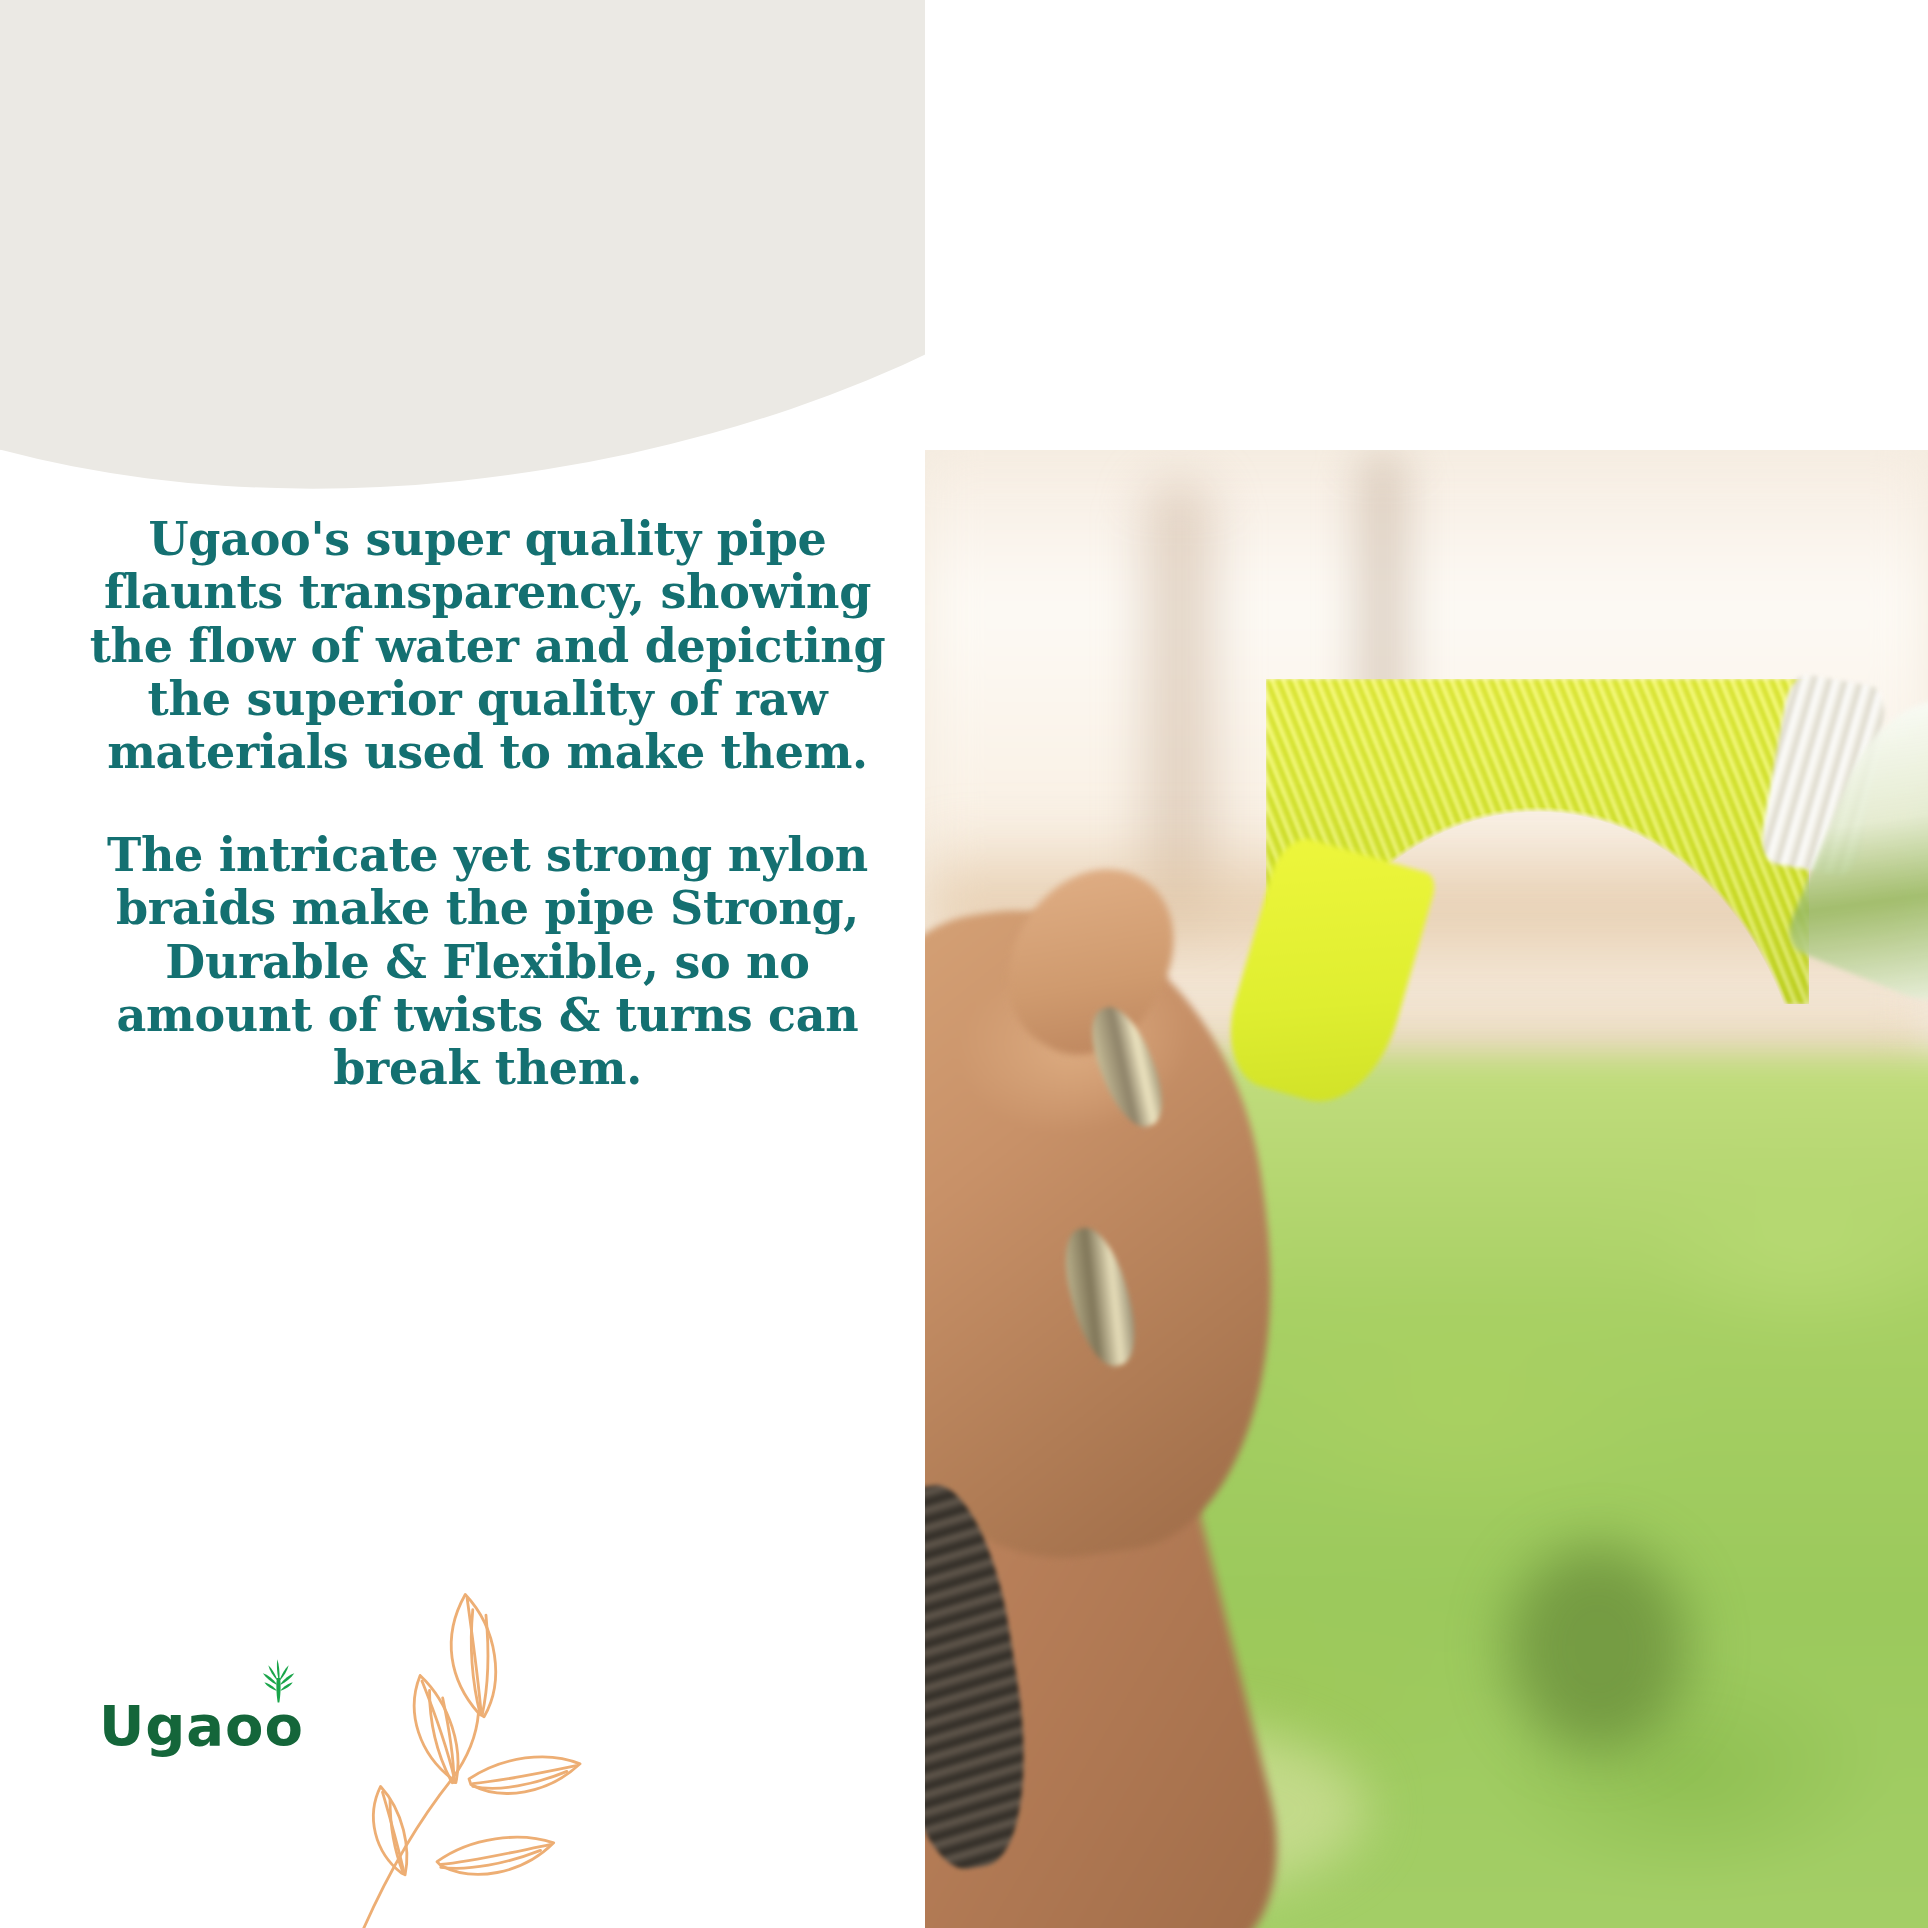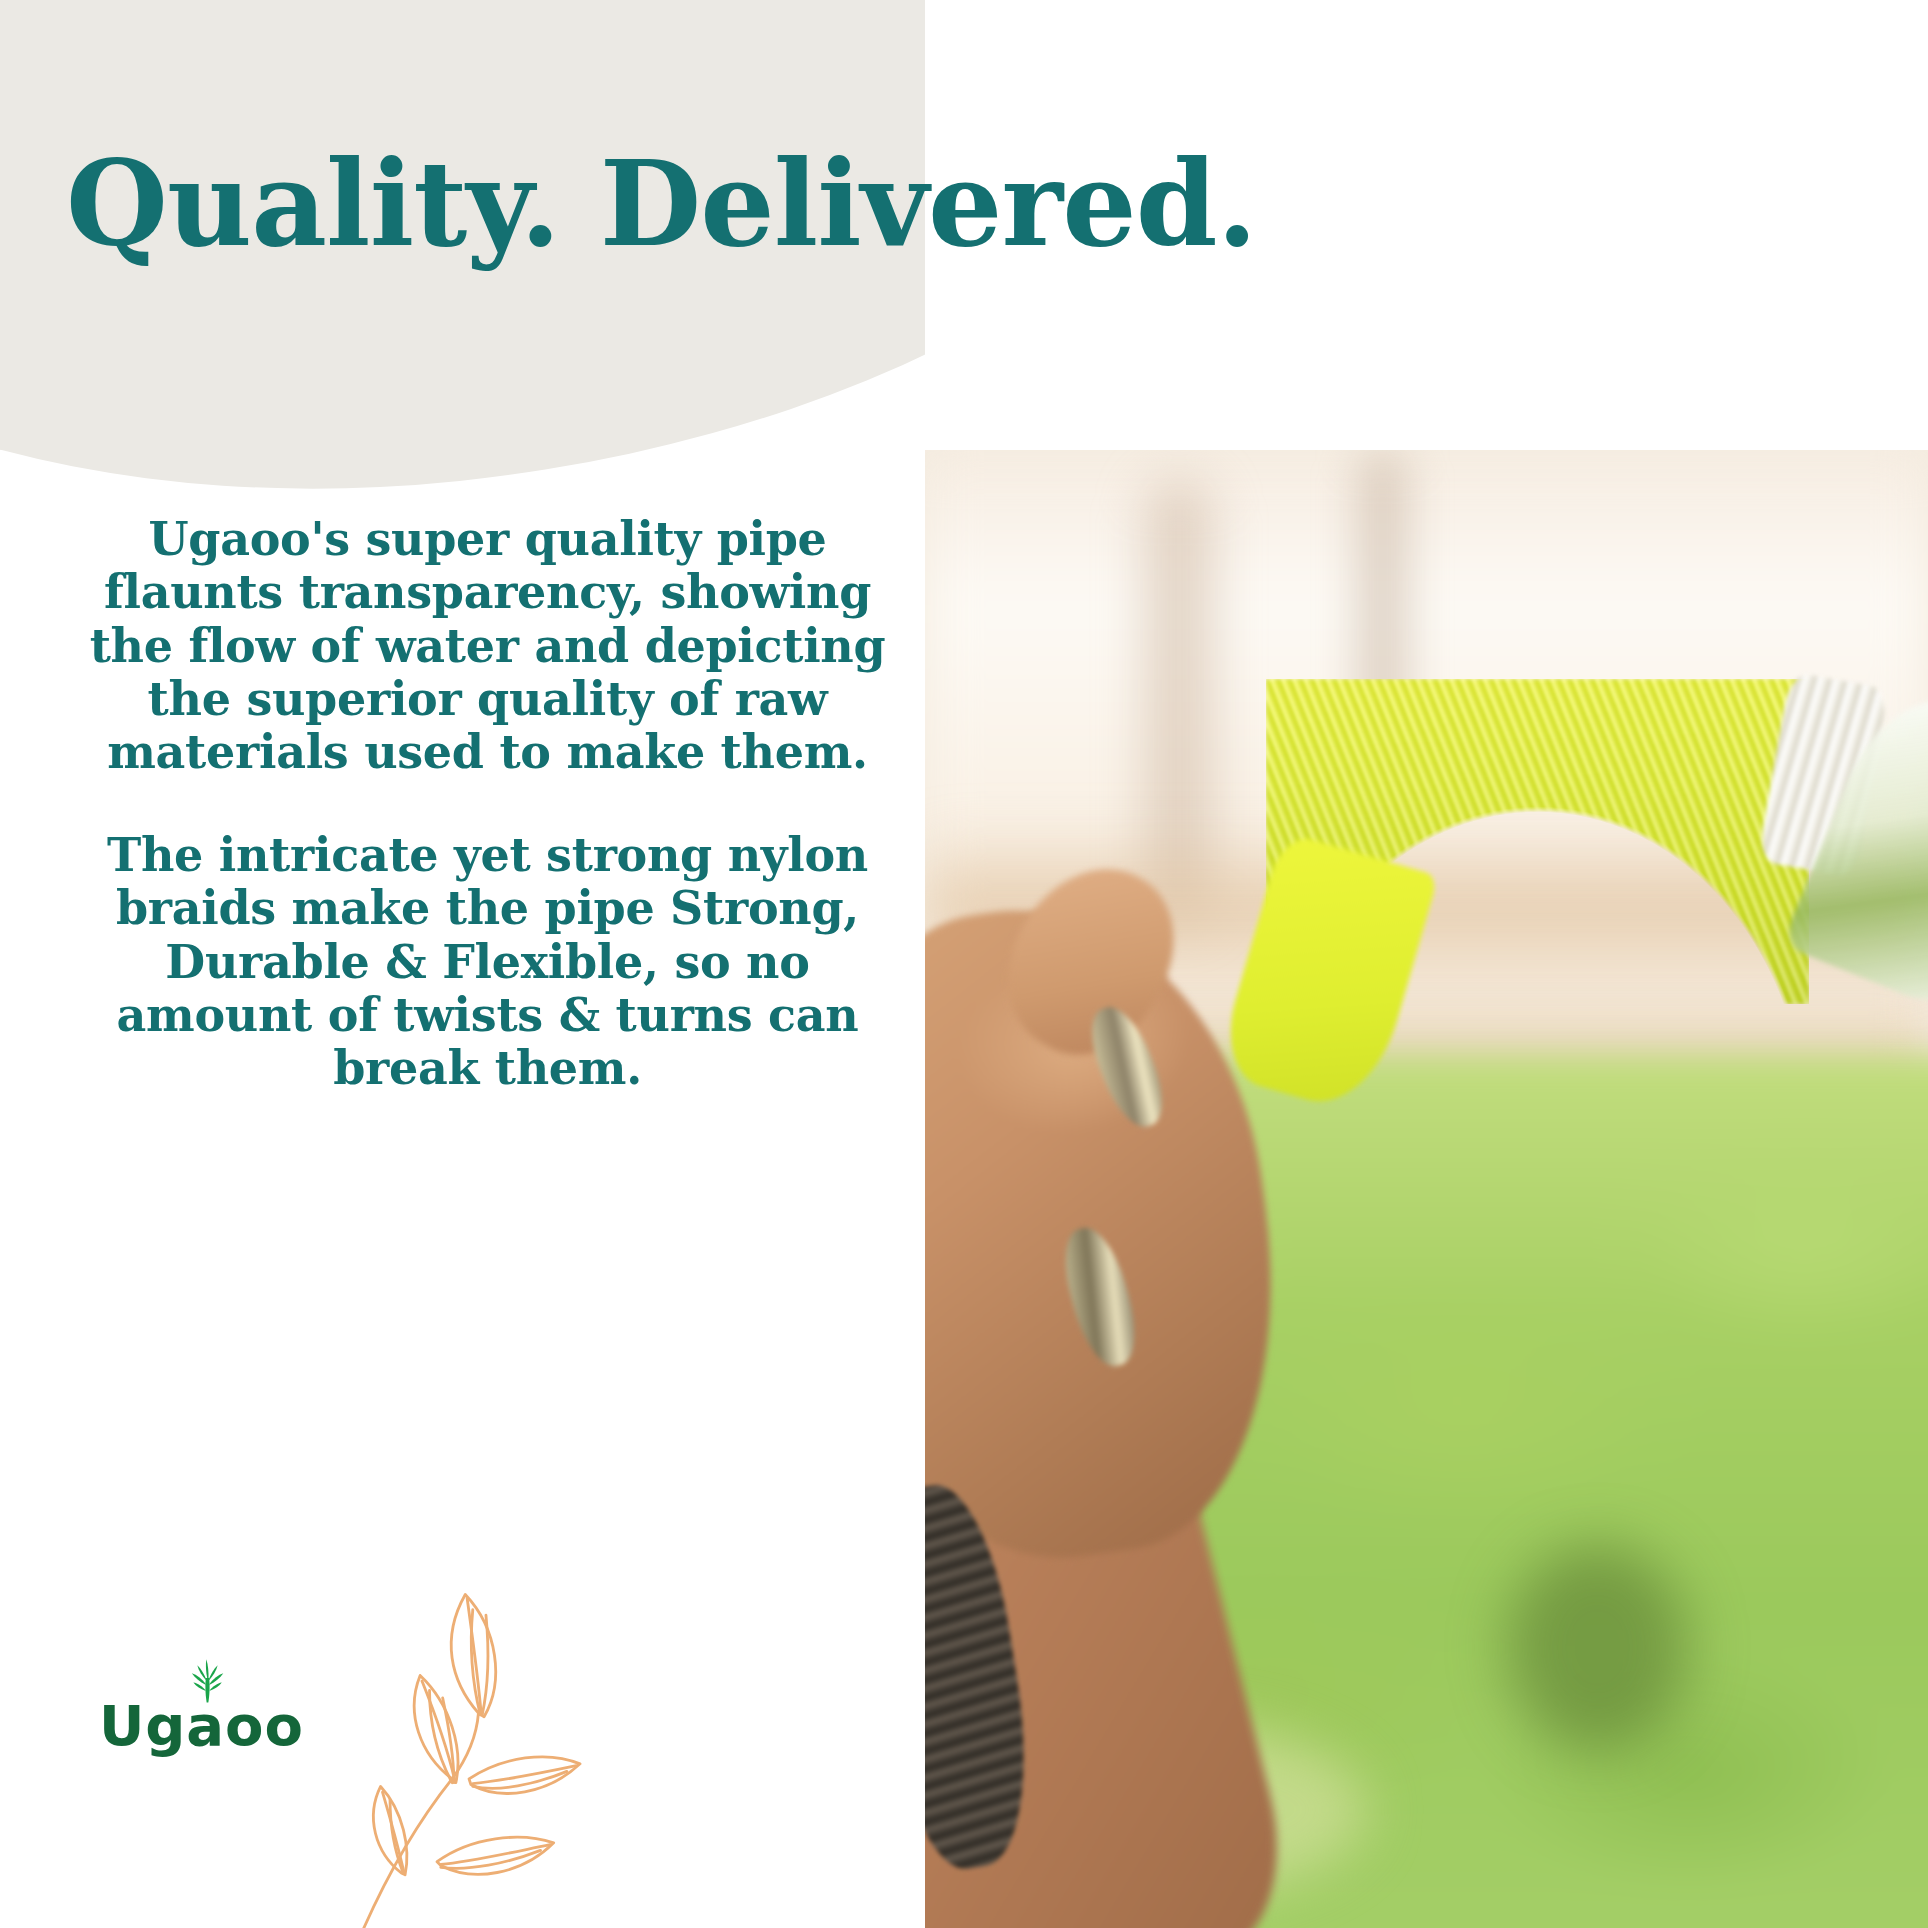--- a/index.html
+++ b/index.html
@@ -60,21 +60,21 @@
     letter-spacing:-0.3px;
     margin:0 0 49px 0;
     white-space:pre-line;
     text-align:center;
   }
   .para:last-child{margin-bottom:0;}
 
   
   .logo{
     position:absolute;left:99px;bottom:174px;z-index:7;
-    display:flex;flex-direction:column;align-items:center;
+    display:flex;flex-direction:column;align-items:flex-end;
   }
   .logo-mark{width:51px;height:51px;margin-left:13px;margin-bottom:-7.5px;display:block;}
   .logo-word{
     font-family:"DejaVu Sans", sans-serif;
     font-weight:700;
     font-size:56px;
     letter-spacing:0.9px;
     color:#14663a;
     line-height:1;
   }
@@ -243,21 +243,20 @@
       <path d="M162 382 C196 312 246 248 312 212 C322 268 296 330 248 370 C220 392 186 394 162 382 Z"></path>
       <path d="M165 380 C214 322 268 260 310 214"></path>
       <path d="M184 376 C226 326 272 274 308 232"></path>
 
       <path d="M330 300 C356 244 400 198 456 178 C462 224 440 272 400 300 C376 316 350 312 330 300 Z"></path>
       <path d="M332 298 C372 252 416 208 454 180"></path>
       <path d="M350 298 C384 262 420 226 452 198"></path>
     </g>
   </svg>
 
-  <h1 class="headline">Quality. Delivered.</h1>
 
   <div class="body-copy">
     <p class="para">Ugaoo's super quality pipe
 flaunts transparency, showing
 the flow of water and depicting
 the superior quality of raw
 materials used to make them.</p>
     <p class="para">The intricate yet strong nylon
 braids make the pipe Strong,
 Durable &amp; Flexible, so no

